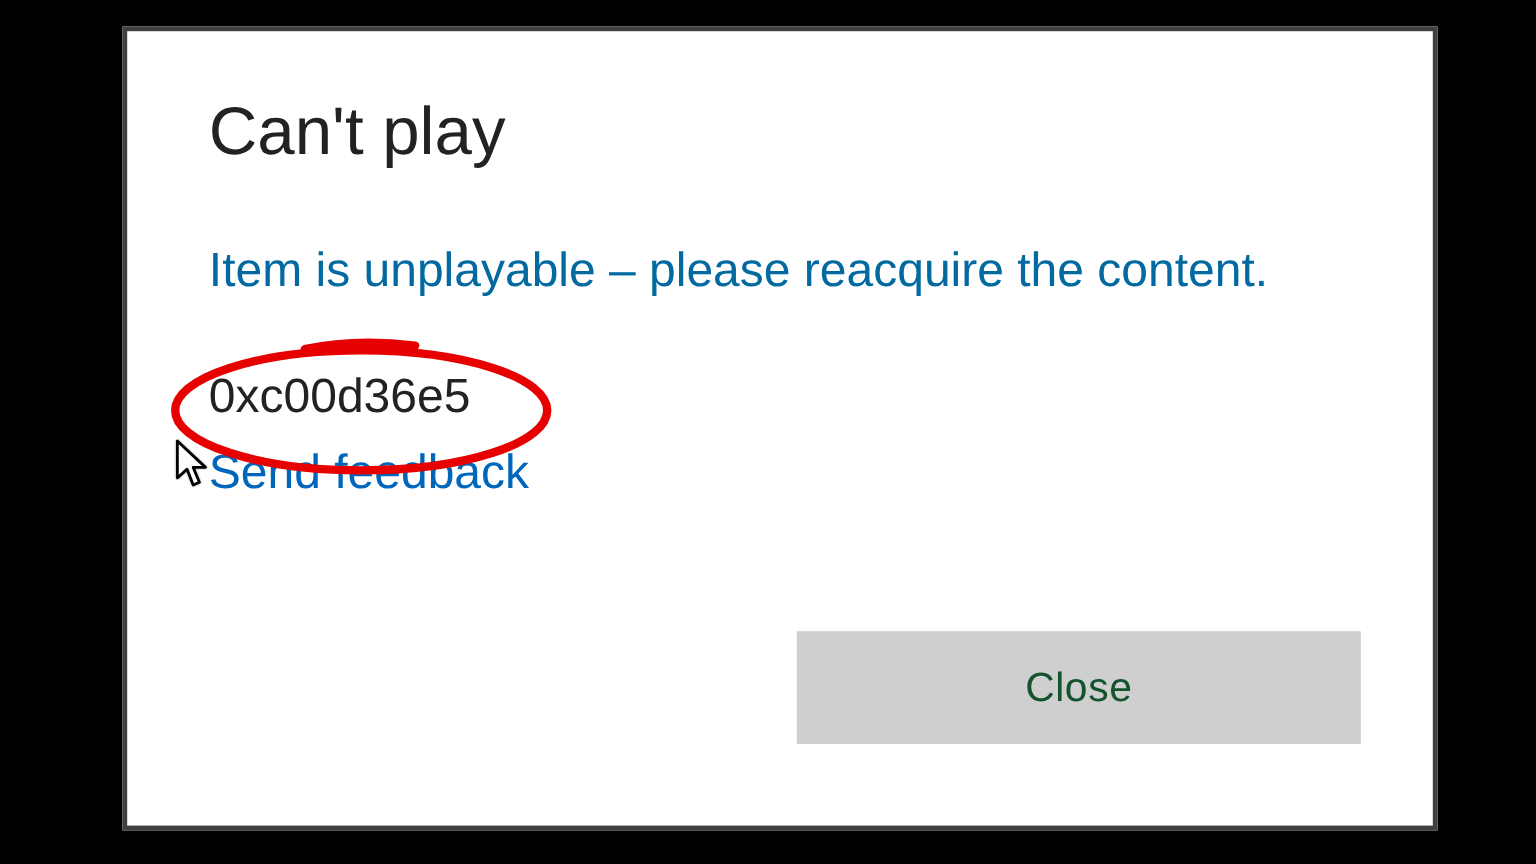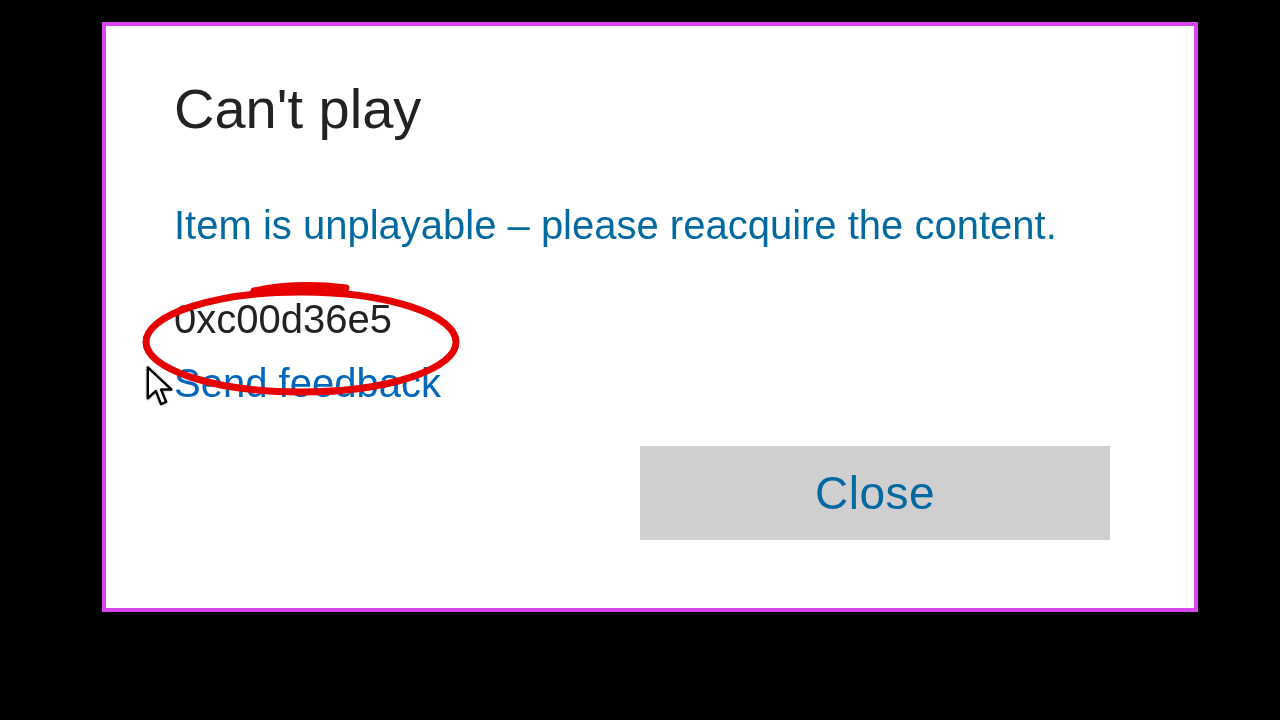--- a/index.html
+++ b/index.html
@@ -14,23 +14,23 @@
   .stage {
     position: relative;
     width: 1280px;
     height: 720px;
   }
   .dialog {
     position: absolute;
     left: 102px;
     top: 22px;
     width: 1096px;
-    height: 590px;
+    height: 670px;
     background: #ffffff;
-    border: 4px solid #d946ef;
+    border: 4px solid #404040;
     box-sizing: border-box;
     box-shadow: 8px 0 0 0 #000; 
   }
   .content {
     position: absolute;
     left: 68px;
     top: 52px;
     right: 40px;
   }
   .title {
@@ -45,44 +45,44 @@
     font-weight: 400;
     color: #0369a1;
     margin: 0 0 40px 0;
     line-height: 1.25;
   }
   .error-code {
     display: inline-block;
     font-size: 40px;
     font-weight: 400;
     color: #222;
-    margin: 4px 0 14px 0;
+    margin: 15px 0 14px 0;
     line-height: 1.25;
   }
   .feedback-link {
     font-size: 40px;
     font-weight: 400;
     color: #0066bb;
     margin: 0;
     line-height: 1.25;
     text-decoration: none;
     display: inline-block;
     cursor: pointer;
   }
   .close-btn {
     position: absolute;
-    right: 84px;
+    right: 60px;
     bottom: 68px;
     width: 470px;
     height: 94px;
     background: #cfcfcf;
     border: none;
-    font-size: 46px;
+    font-size: 34px;
     font-family: inherit;
-    color: #0369a1;
+    color: #14532d;
     cursor: pointer;
     letter-spacing: 0.5px;
   }
 
   
   .annotation-ellipse {
     position: absolute;
     pointer-events: none;
   }
   .annotation-ellipse svg { overflow: visible; }

